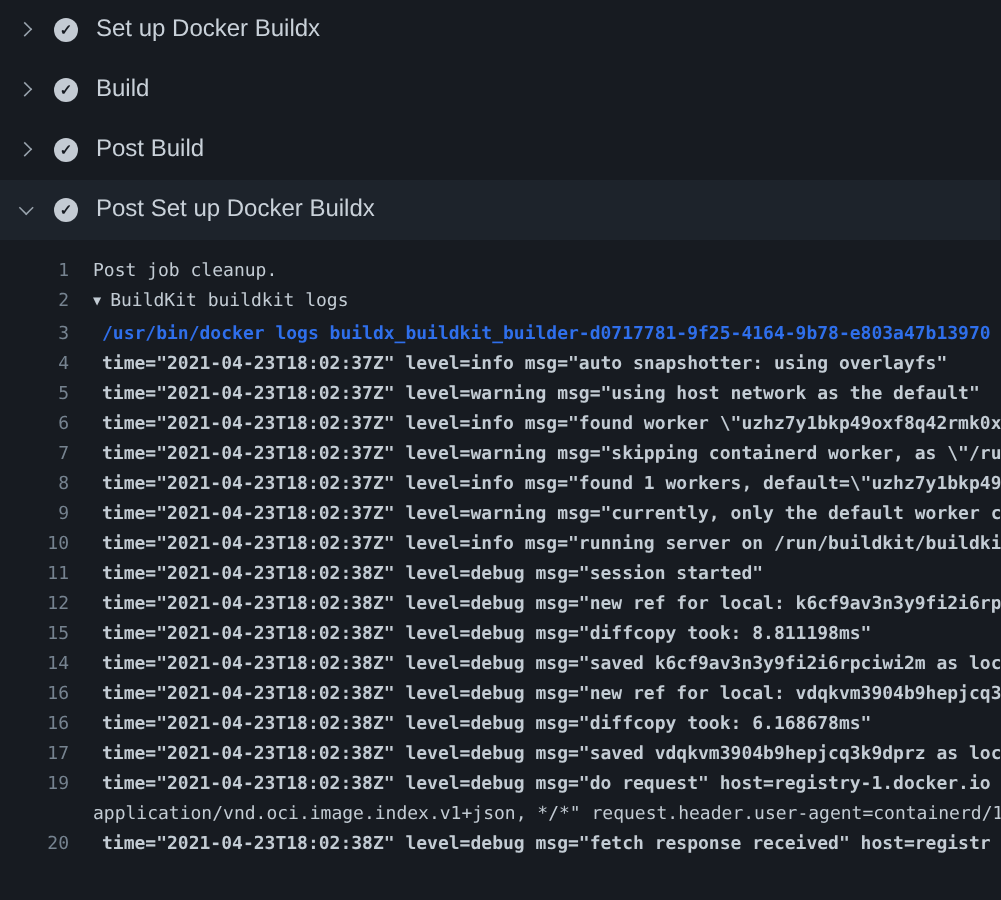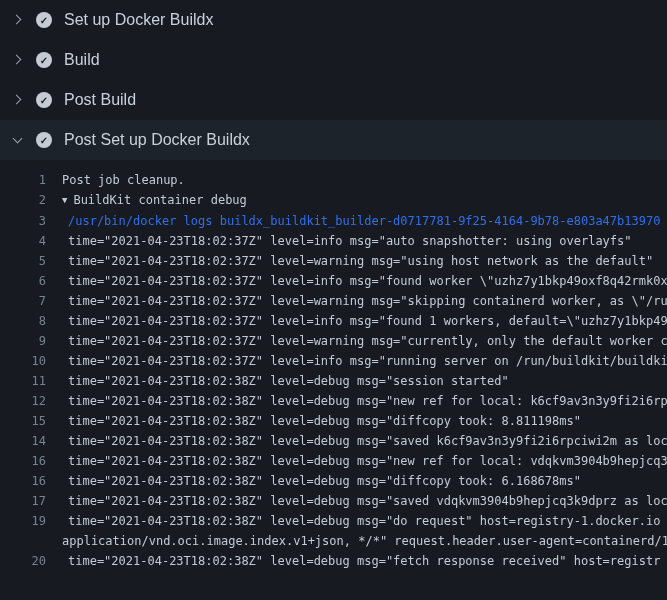--- a/index.html
+++ b/index.html
@@ -56,21 +56,21 @@
   .log-row { display: flex; white-space: pre; }
   .log-num {
     flex: none;
     width: 46px;
     text-align: right;
     color: var(--line-number-color, #768390);
     cursor: pointer;
     user-select: none;
   }
   .log-text { padding-left: 16px; color: var(--log-text-color, #c3ccd4); }
-  .log-text.indent { padding-left: 22px; }
+  .log-text.indent { padding-left: 22px; font-weight: bold; }
   .log-text.command { color: var(--command-color, #2f6feb); }
   .group-toggle {
     display: inline-block;
     font-size: 9px;
     margin-right: 6px;
     transform: translateY(-1px);
     cursor: pointer;
   }
 </style>
 </head>
@@ -94,21 +94,21 @@
     </div>
     <div class="step-row expanded">
       <span class="chevron down"></span>
       <span class="check-circle">✓</span>
       <span class="step-label">Post Set up Docker Buildx</span>
     </div>
   </div>
 <div class="log-area">
   <div>
       <div class="log-row"><span class="log-num">1</span><span class="log-text"><span>Post job cleanup.</span></span></div>
-      <div class="log-row"><span class="log-num">2</span><span class="log-text"><span class="group-toggle">▼</span><span>BuildKit container debug</span></span></div>
+      <div class="log-row"><span class="log-num">2</span><span class="log-text"><span class="group-toggle">▼</span><span>BuildKit buildkit logs</span></span></div>
       <div class="log-row"><span class="log-num">3</span><span class="log-text command indent"><span>/usr/bin/docker logs buildx_buildkit_builder-d0717781-9f25-4164-9b78-e803a47b13970</span></span></div>
       <div class="log-row"><span class="log-num">4</span><span class="log-text indent"><span>time="2021-04-23T18:02:37Z" level=info msg="auto snapshotter: using overlayfs"</span></span></div>
       <div class="log-row"><span class="log-num">5</span><span class="log-text indent"><span>time="2021-04-23T18:02:37Z" level=warning msg="using host network as the default"</span></span></div>
       <div class="log-row"><span class="log-num">6</span><span class="log-text indent"><span>time="2021-04-23T18:02:37Z" level=info msg="found worker \"uzhz7y1bkp49oxf8q42rmk0xj</span></span></div>
       <div class="log-row"><span class="log-num">7</span><span class="log-text indent"><span>time="2021-04-23T18:02:37Z" level=warning msg="skipping containerd worker, as \"/run</span></span></div>
       <div class="log-row"><span class="log-num">8</span><span class="log-text indent"><span>time="2021-04-23T18:02:37Z" level=info msg="found 1 workers, default=\"uzhz7y1bkp49o</span></span></div>
       <div class="log-row"><span class="log-num">9</span><span class="log-text indent"><span>time="2021-04-23T18:02:37Z" level=warning msg="currently, only the default worker ca</span></span></div>
       <div class="log-row"><span class="log-num">10</span><span class="log-text indent"><span>time="2021-04-23T18:02:37Z" level=info msg="running server on /run/buildkit/buildkit</span></span></div>
       <div class="log-row"><span class="log-num">11</span><span class="log-text indent"><span>time="2021-04-23T18:02:38Z" level=debug msg="session started"</span></span></div>
       <div class="log-row"><span class="log-num">12</span><span class="log-text indent"><span>time="2021-04-23T18:02:38Z" level=debug msg="new ref for local: k6cf9av3n3y9fi2i6rpc</span></span></div>

